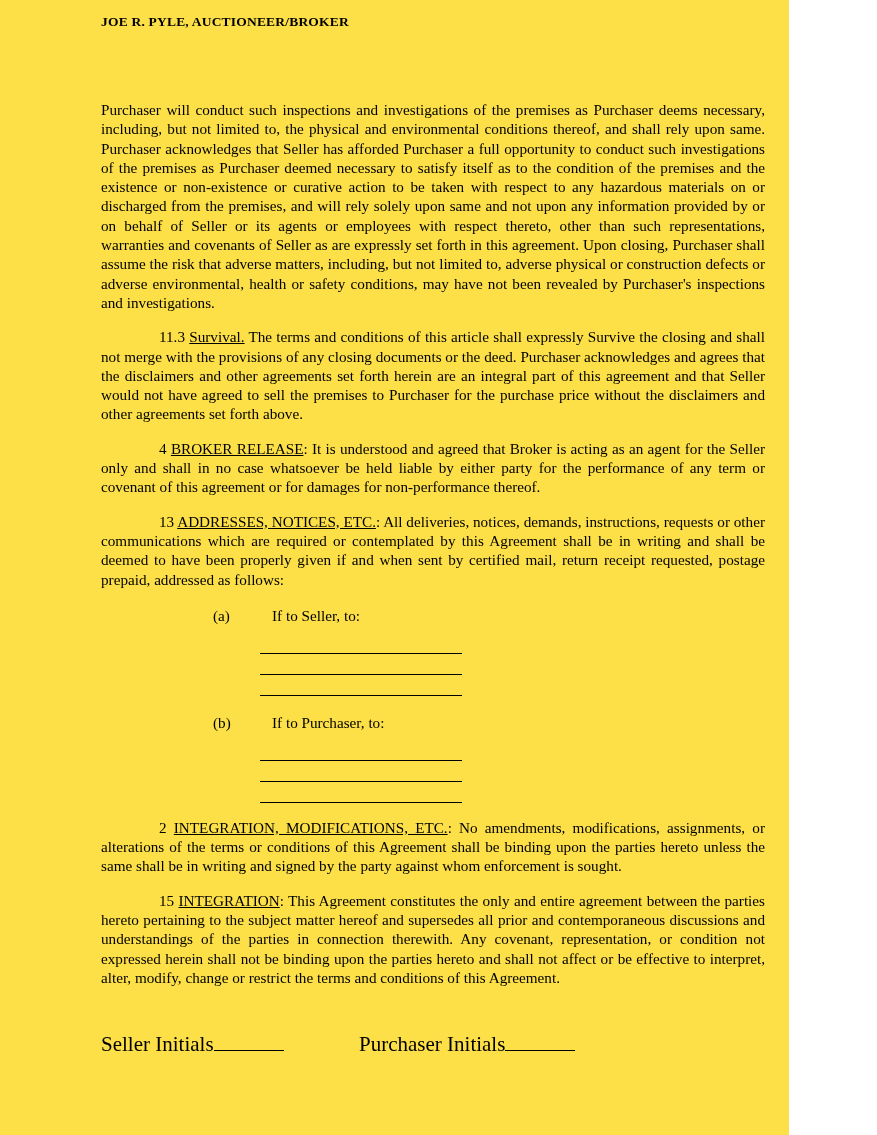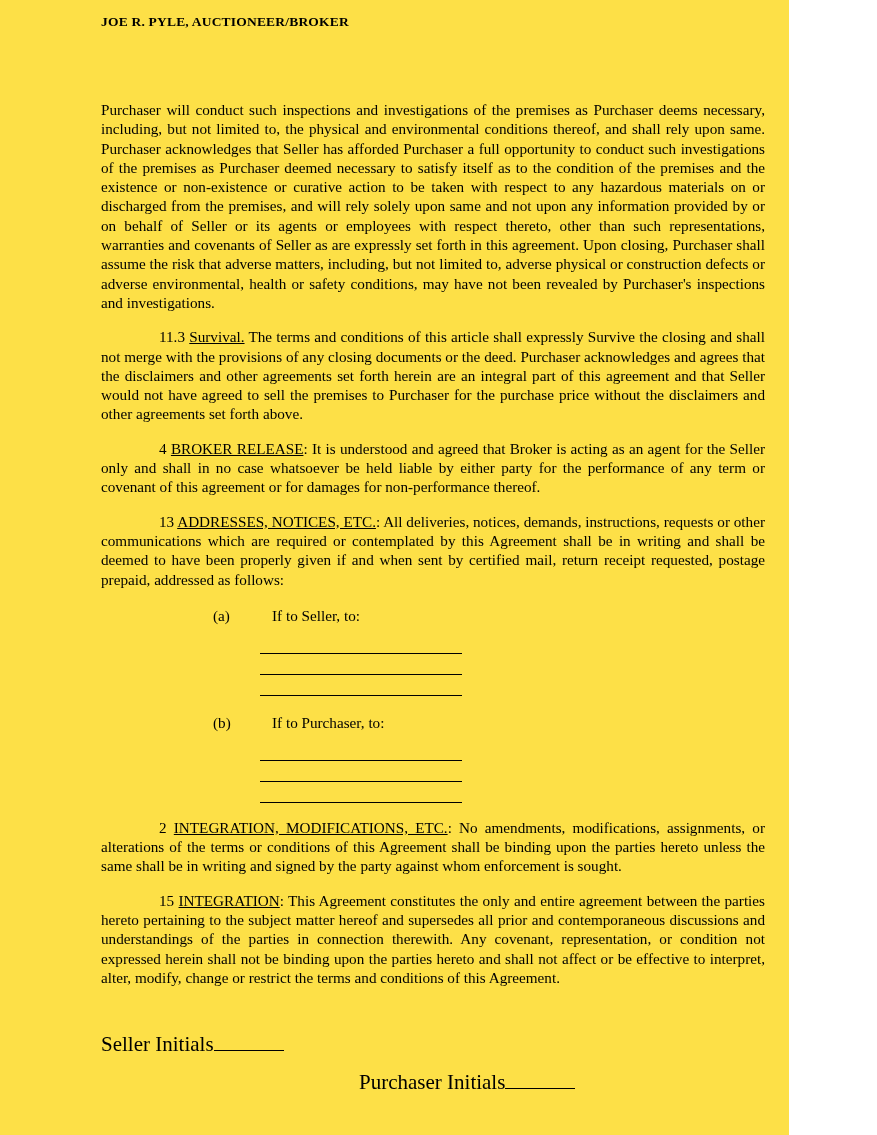--- a/index.html
+++ b/index.html
@@ -95,21 +95,21 @@
     white-space: nowrap;
   }
   .sig .line {
     display: inline-block;
     width: 70px;
     border-bottom: 1px solid #000;
     height: 14px;
     vertical-align: baseline;
   }
   .sig.seller { left: 0px; }
-  .sig.purchaser { left: 258px; margin-top: 38px; }
+  .sig.purchaser { left: 258px; }
 </style>
 </head>
 <body>
 
 <div class="page">
 
   <div class="header">JOE R. PYLE, AUCTIONEER/BROKER</div>
 
   <div class="body-wrap">
 

